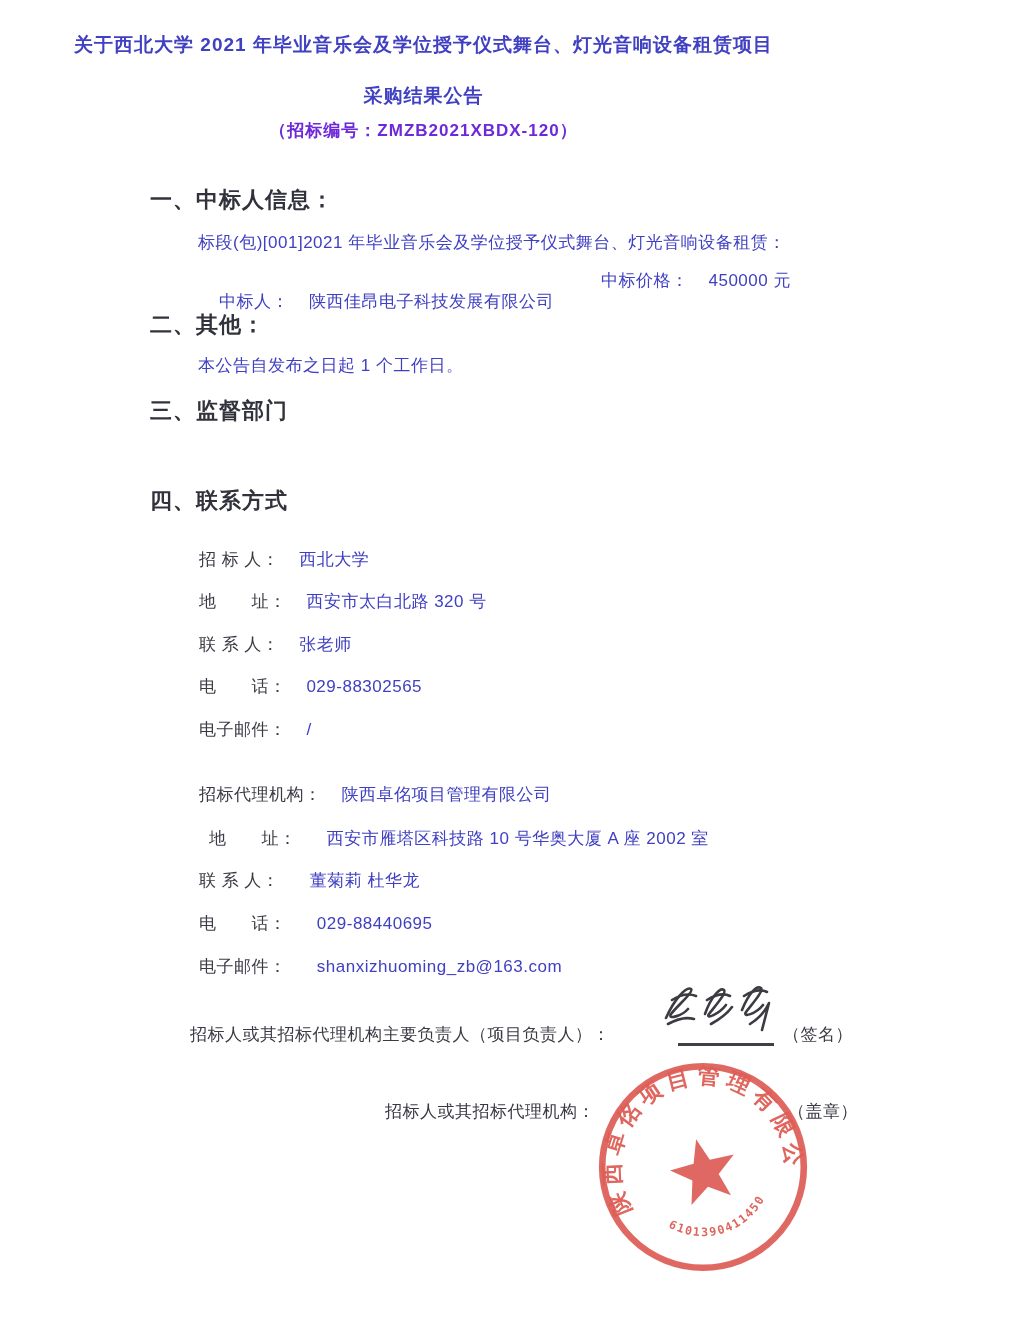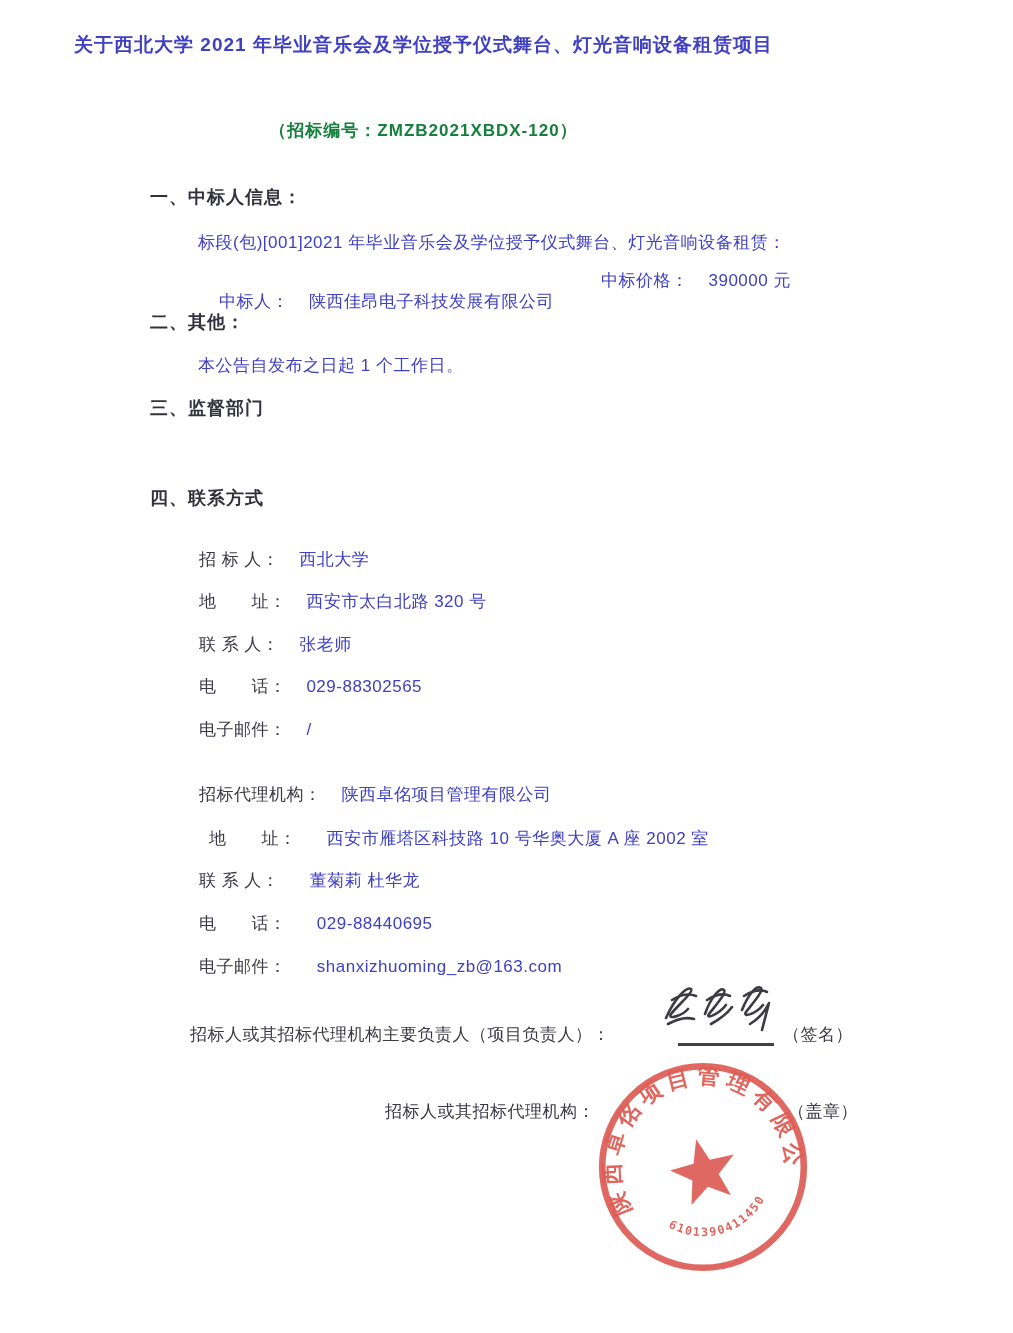--- a/index.html
+++ b/index.html
@@ -8,40 +8,41 @@
     width:847px;height:1333px;
     background:#ffffff;
     font-family:"Liberation Sans","DejaVu Sans",sans-serif;
     overflow:hidden;
   }
   .ln{position:absolute;white-space:pre;font-size:17px;line-height:1.25;color:#3a3a44;letter-spacing:0.5px;}
   .center{left:0;right:0;text-align:center;}
   .blue{color:#4040c2;margin-left:20px;}
   .dark{color:#3a3a44;}
   .title{font-size:19px;font-weight:700;color:#4040c2;letter-spacing:1px;}
-  .subtitle{font-size:17px;font-weight:700;color:#15803d;letter-spacing:1px;}
-  .heading{font-size:18px;font-weight:700;color:#32323c;letter-spacing:1px;}
+  .subtitle{font-size:17px;font-weight:700;color:#6d28d9;letter-spacing:1px;}
+  .heading{font-size:22px;font-weight:700;color:#32323c;letter-spacing:1px;}
   .price-part{position:absolute;left:403px;top:0;white-space:pre;}
   .sig-underline{position:absolute;background:#3f3f46;height:2.5px;}
   .stamp-wrap{position:absolute;opacity:0.88;}
   .sig-wrap{position:absolute;}
 </style>
 </head>
 <body>
 
 <div class="page">
 
   <div class="ln center title" style="top:33px;">关于西北大学 2021 年毕业音乐会及学位授予仪式舞台、灯光音响设备租赁项目</div>
+  <div class="ln center title" style="top:84px;">采购结果公告</div>
   <div class="ln center subtitle" style="top:120px;">（招标编号：ZMZB2021XBDX-120）</div>
 
   <div class="ln heading" style="top:186px;left:150px;">一、中标人信息：</div>
   <div class="ln blue" style="top:232px;left:178px;">标段(包)[001]2021 年毕业音乐会及学位授予仪式舞台、灯光音响设备租赁：</div>
   <div class="ln" style="top:270px;left:178px;width:700px;">
     <span class="blue">中标人：</span><span class="blue">陕西佳昂电子科技发展有限公司</span>
-    <span class="price-part"><span class="blue">中标价格：</span><span class="blue">390000 元</span></span>
+    <span class="price-part"><span class="blue">中标价格：</span><span class="blue">450000 元</span></span>
   </div>
 
   <div class="ln heading" style="top:311px;left:150px;">二、其他：</div>
   <div class="ln blue" style="top:355px;left:178px;">本公告自发布之日起 1 个工作日。</div>
 
   <div class="ln heading" style="top:397px;left:150px;">三、监督部门</div>
 
   <div class="ln heading" style="top:487px;left:150px;">四、联系方式</div>
 
   <div class="ln" style="top:528px;left:178px;">

